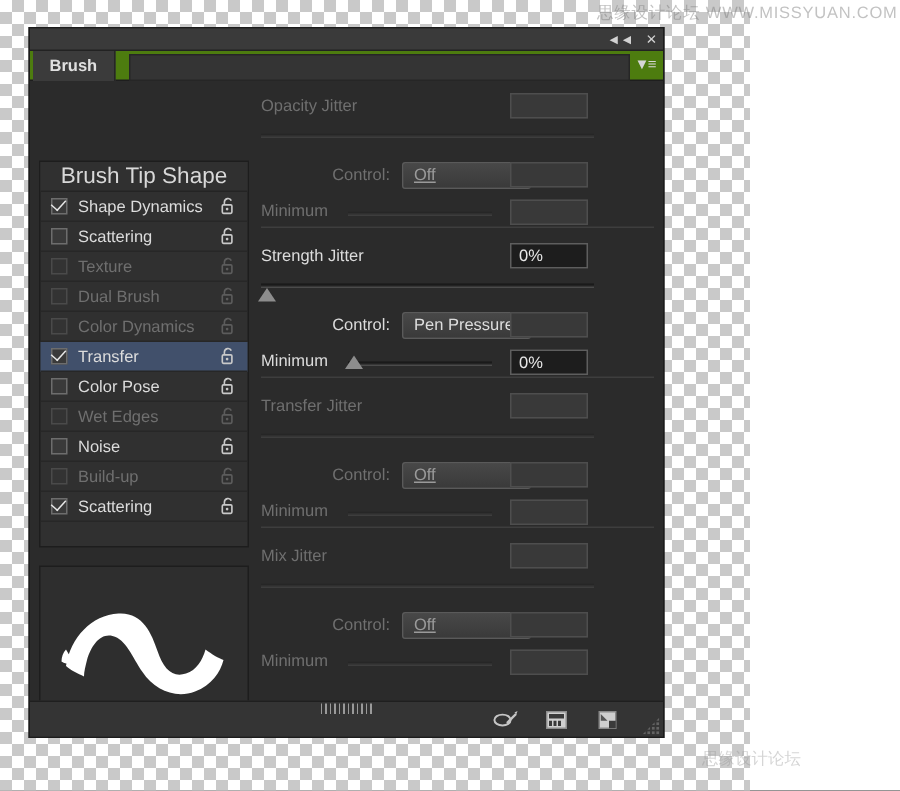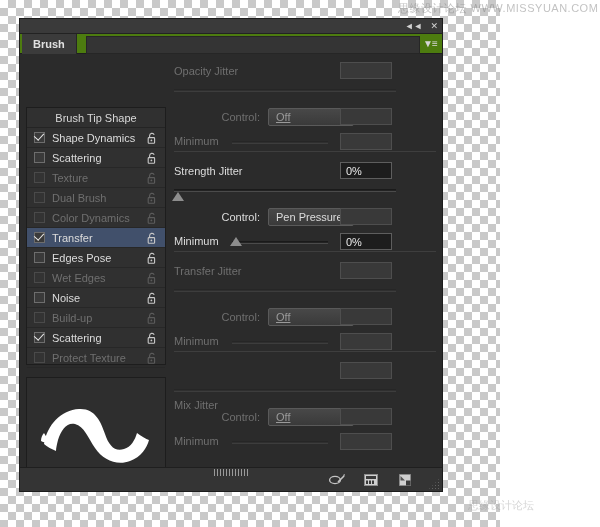--- a/index.html
+++ b/index.html
@@ -118,21 +118,21 @@
   .list-box {
     position: absolute; left: 6px; top: 52px;
     width: 140px; height: 258px;
     background: #303030;
     border: 1px solid #1d1d1d;
     box-sizing: border-box;
   }
   .list-head {
     height: 20px; line-height: 20px;
     text-align: center;
-    color: #d8d8d8; font-size: 11px;
+    color: #d8d8d8; font-size: 15px;
     background: #303030;
     border-bottom: 1px solid #242424;
     box-sizing: border-box;
   }
   .li {
     position: relative;
     height: 20px; line-height: 20px;
     border-bottom: 1px solid #272727;
     display: flex; align-items: center;
     padding-left: 7px;
@@ -348,21 +348,21 @@
               <span class="cb on"></span>
               <span class="lbl">Transfer</span>
               <span class="lock"><svg width="12" height="13" viewBox="0 0 12 13">
                   <path d="M3.6 5.6 V3.7 a2.4 2.4 0 0 1 4.6 -0.9" fill="none" stroke="#c9c9c9" stroke-width="1.1"></path>
                   <rect x="2.2" y="5.6" width="6.4" height="5.6" rx="0.8" fill="none" stroke="#c9c9c9" stroke-width="1.1"></rect>
                   <circle cx="5.4" cy="8.4" r="0.9" fill="#c9c9c9"></circle>
                 </svg></span>
             </div>
             <div class="li">
               <span class="cb"></span>
-              <span class="lbl">Edges Pose</span>
+              <span class="lbl">Color Pose</span>
               <span class="lock"><svg width="12" height="13" viewBox="0 0 12 13">
                   <path d="M3.6 5.6 V3.7 a2.4 2.4 0 0 1 4.6 -0.9" fill="none" stroke="#c9c9c9" stroke-width="1.1"></path>
                   <rect x="2.2" y="5.6" width="6.4" height="5.6" rx="0.8" fill="none" stroke="#c9c9c9" stroke-width="1.1"></rect>
                   <circle cx="5.4" cy="8.4" r="0.9" fill="#c9c9c9"></circle>
                 </svg></span>
             </div>
             <div class="li dim">
               <span class="cb"></span>
               <span class="lbl">Wet Edges</span>
               <span class="lock"><svg width="12" height="13" viewBox="0 0 12 13">
@@ -389,29 +389,20 @@
                   <circle cx="5.4" cy="8.4" r="0.9" fill="#5c5c5c"></circle>
                 </svg></span>
             </div>
             <div class="li">
               <span class="cb on"></span>
               <span class="lbl">Scattering</span>
               <span class="lock"><svg width="12" height="13" viewBox="0 0 12 13">
                   <path d="M3.6 5.6 V3.7 a2.4 2.4 0 0 1 4.6 -0.9" fill="none" stroke="#c9c9c9" stroke-width="1.1"></path>
                   <rect x="2.2" y="5.6" width="6.4" height="5.6" rx="0.8" fill="none" stroke="#c9c9c9" stroke-width="1.1"></rect>
                   <circle cx="5.4" cy="8.4" r="0.9" fill="#c9c9c9"></circle>
-                </svg></span>
-            </div>
-            <div class="li dim">
-              <span class="cb"></span>
-              <span class="lbl">Protect Texture</span>
-              <span class="lock"><svg width="12" height="13" viewBox="0 0 12 13">
-                  <path d="M3.6 5.6 V3.7 a2.4 2.4 0 0 1 4.6 -0.9" fill="none" stroke="#5c5c5c" stroke-width="1.1"></path>
-                  <rect x="2.2" y="5.6" width="6.4" height="5.6" rx="0.8" fill="none" stroke="#5c5c5c" stroke-width="1.1"></rect>
-                  <circle cx="5.4" cy="8.4" r="0.9" fill="#5c5c5c"></circle>
                 </svg></span>
             </div>
           </div>
       </div>
 
       <div class="preview">
         <svg width="138" height="94" viewBox="0 0 138 94">
           <path d="M17 66 C 20 47, 34 32, 52 31 C 68 30, 74 44, 78 56 C 82 68, 88 74, 97 71 C 104 69, 108 62, 110 55
                    C 114 58, 119 61, 122 62 C 120 70, 114 79, 103 83 C 90 88, 76 82, 68 70 C 61 60, 57 48, 48 46
                    C 40 44, 34 52, 31 62 C 30 66, 29 70, 29 73 C 25 71, 20 69, 17 66 Z" fill="#ffffff"></path>
@@ -461,21 +452,21 @@
                 <div>▲</div>
                 <div>▼</div>
               </span></div>
             <div class="numbox" style="left: 168px; top: 45px;"></div>
             <div class="row-label" style="left: 2px; top: 72px;">Minimum</div>
             <div class="track dim" style="left: 60px; width: 96px; top: 78px;"></div>
             <div class="numbox" style="left: 168px; top: 70px;"></div>
           </div>
           <div class="sec-div" style="top: 296px;"></div>
           <div class="sec" style="top: 308px; height: 100px;">
-            <div class="row-label" style="left: 2px; top: 2px; margin-top: 34px;">Mix Jitter</div>
+            <div class="row-label" style="left: 2px; top: 2px;">Mix Jitter</div>
             <div class="numbox" style="left: 168px; top: -1px;"></div>
             <div class="track dim" style="left: 2px; width: 222px; top: 26px;"></div>
             <div class="row-label" style="left: 28px; top: 48px; width: 60px; text-align: right;">Control:</div>
             <div class="select dim" style="left: 96px; top: 45px; width: 86px;"><span>Off</span><span class="sel-arrows">
                 <div>▲</div>
                 <div>▼</div>
               </span></div>
             <div class="numbox" style="left: 168px; top: 45px;"></div>
             <div class="row-label" style="left: 2px; top: 72px;">Minimum</div>
             <div class="track dim" style="left: 60px; width: 96px; top: 78px;"></div>

